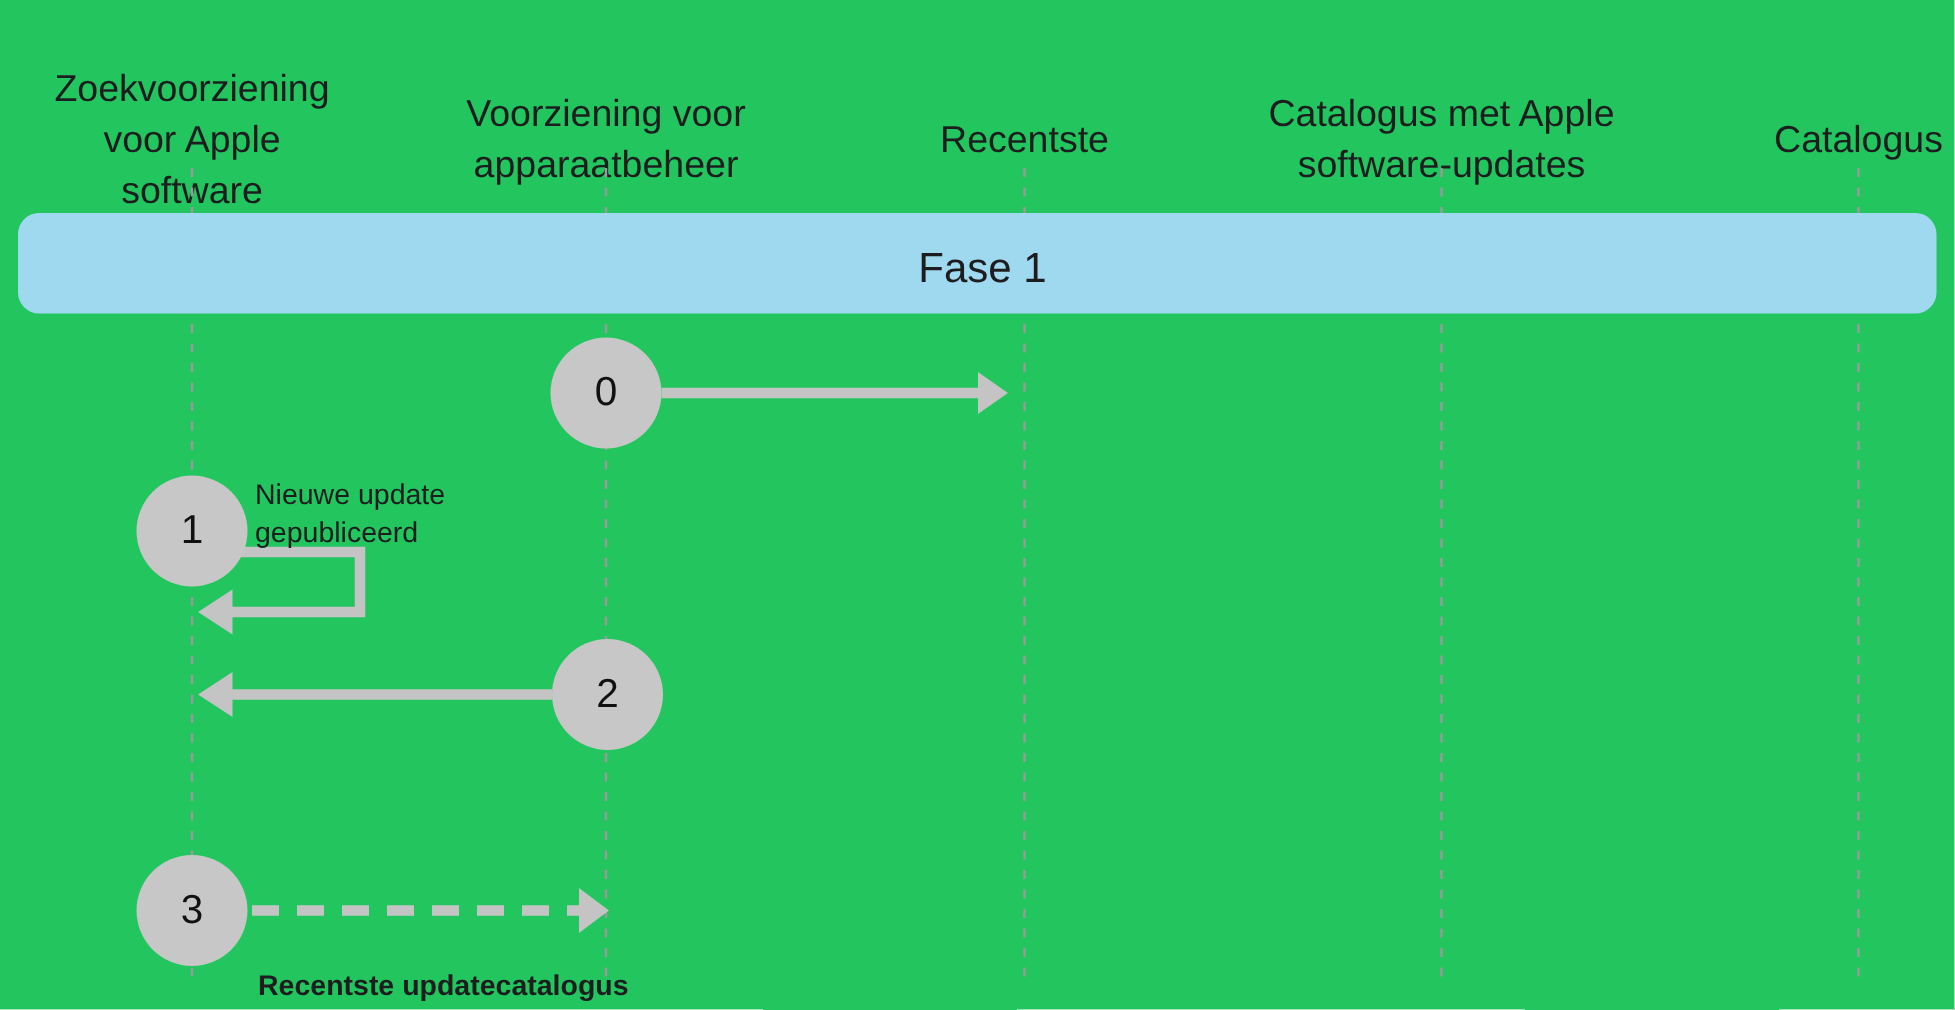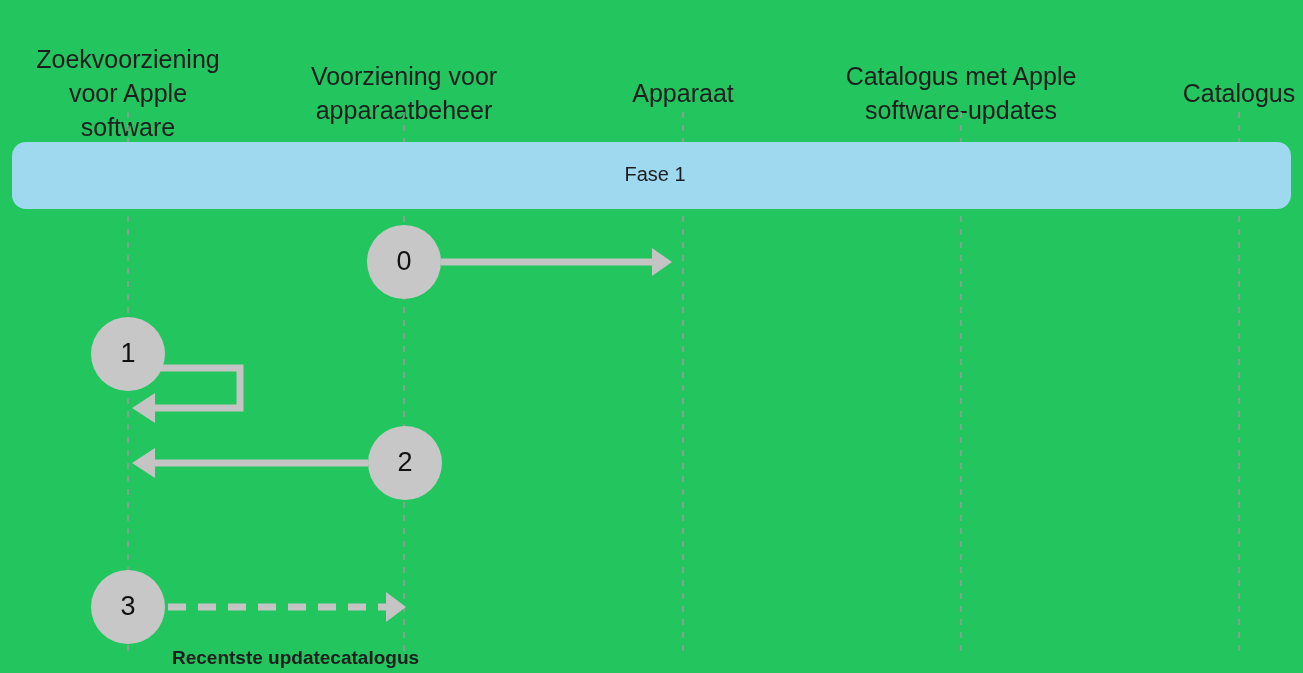--- a/index.html
+++ b/index.html
@@ -29,21 +29,21 @@
     position: absolute;
     text-align: center;
     font-size: 25px;
     line-height: 34px;
     color: #1d1d1f;
     font-family: "Liberation Sans", sans-serif;
     white-space: pre-line;
   }
   .phase-label {
     position: absolute;
-    font-size: 20px;
+    font-size: 28px;
     color: #1d1d1f;
     text-align: center;
     font-family: "Liberation Sans", sans-serif;
   }
   .step-number {
     position: absolute;
     font-size: 27px;
     color: #111111;
     text-align: center;
     font-family: "Liberation Sans", sans-serif;
@@ -68,21 +68,21 @@
   <div class="actor-header" style="left:8px; top:8px; width:240px;">
     <span>Zoekvoorziening
 voor Apple
 software</span>
   </div>
   <div class="actor-header" style="left:284px; top:25px; width:240px;">
     <span>Voorziening voor
 apparaatbeheer</span>
   </div>
   <div class="actor-header" style="left:563px; top:42px; width:240px;">
-    <span>Apparaat</span>
+    <span>Recentste</span>
   </div>
   <div class="actor-header" style="left:831px; top:25px; width:260px;">
     <span>Catalogus met Apple
 software-updates</span>
   </div>
   <div class="actor-header" style="left:1119px; top:42px; width:240px;">
     <span>Catalogus</span>
   </div>
 
   <svg class="svg-layer" viewBox="0 0 1303 673" xmlns="http://www.w3.org/2000/svg">
@@ -133,17 +133,21 @@
   <div class="step-number" style="left:98px; top:338px; width:60px;">
     <span>1</span>
   </div>
   <div class="step-number" style="left:375px; top:447px; width:60px;">
     <span>2</span>
   </div>
   <div class="step-number" style="left:98px; top:591px; width:60px;">
     <span>3</span>
   </div>
 
+  <div class="msg-label left" style="left:170px; top:293px; width:240px;">
+    <span>Nieuwe update
+gepubliceerd</span>
+  </div>
   <div class="msg-label left" style="left:172px; top:620px; width:320px;font-weight:bold;">
     <span>Recentste updatecatalogus</span>
   </div>
 
 </div>
 
 </body></html>

